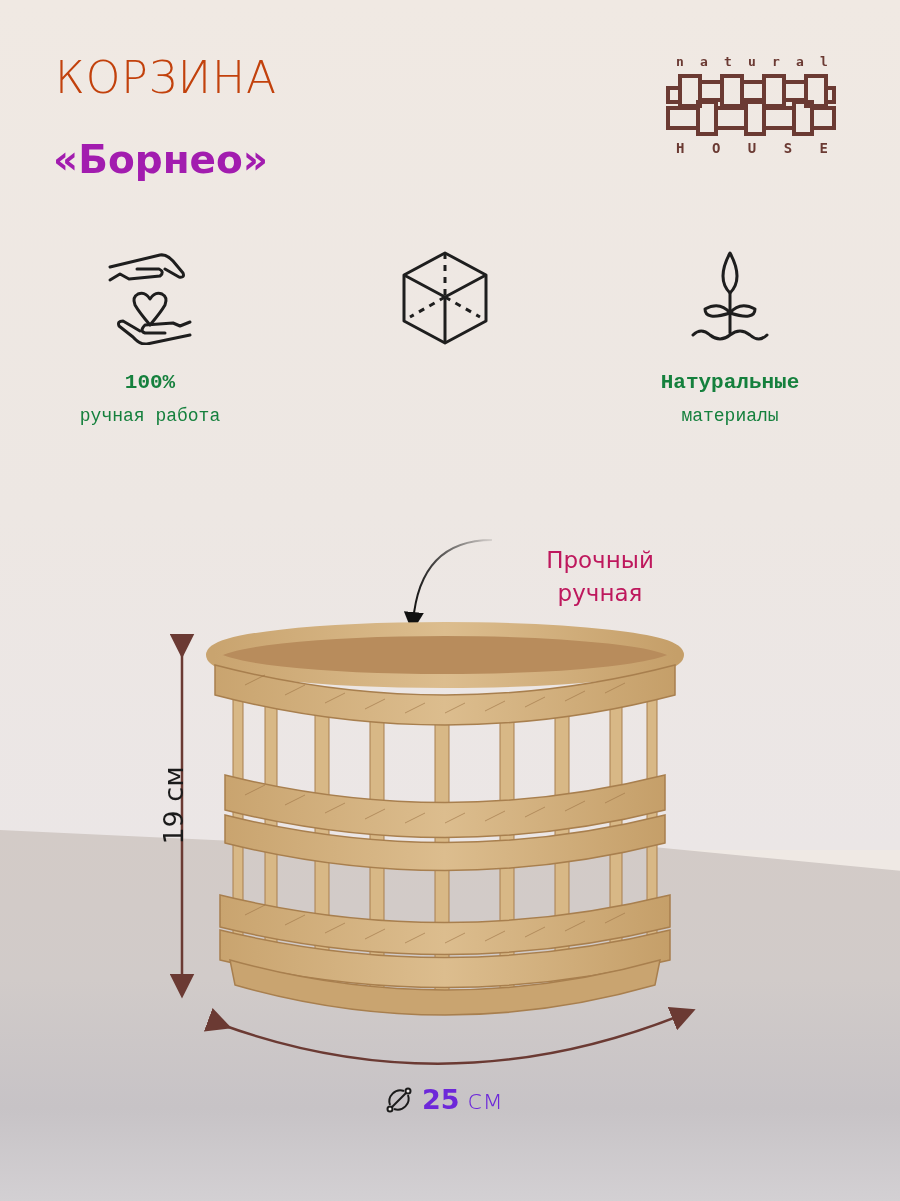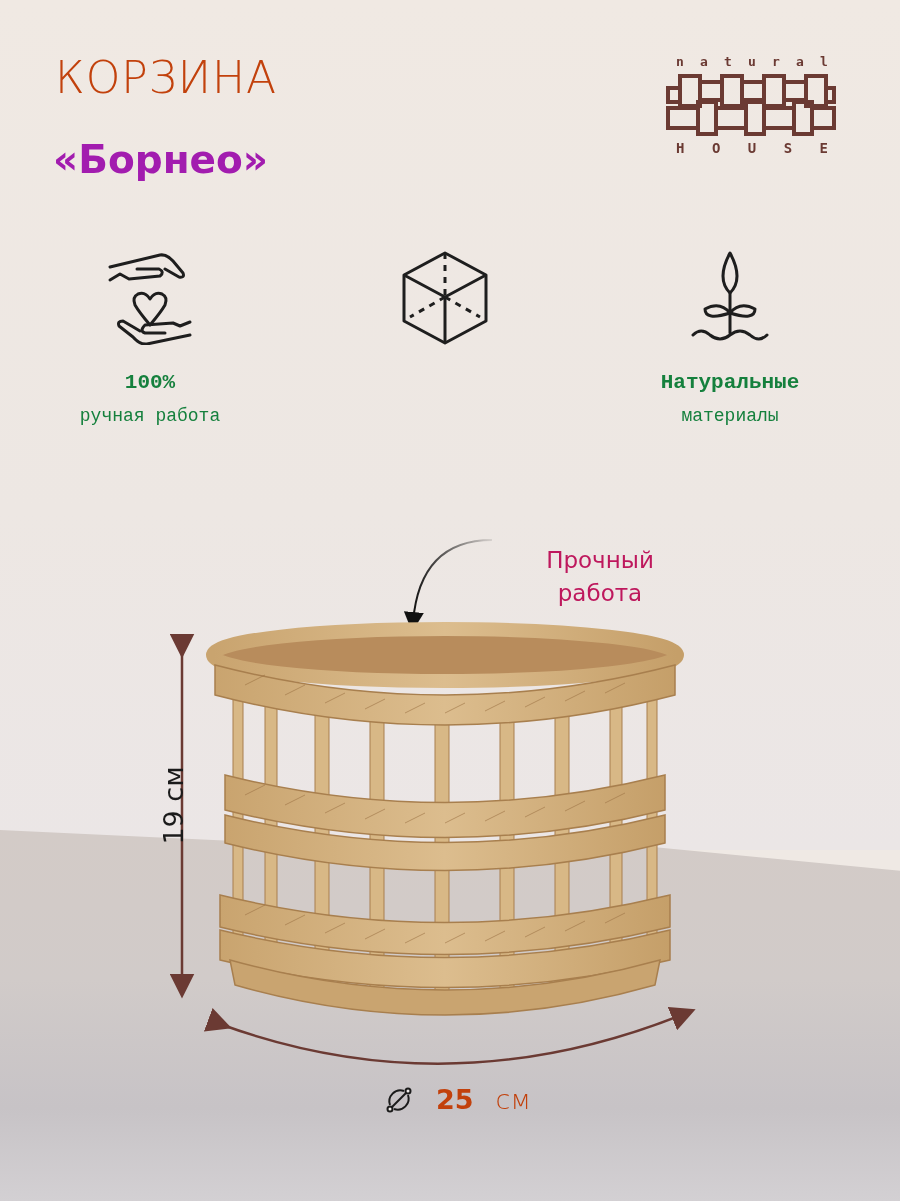--- a/index.html
+++ b/index.html
@@ -50,22 +50,22 @@
       text-align: center; font-size: 23px; line-height: 33px; color: #be185d; margin-top: 48px;
     }
     .basket { position: absolute; left: 205px; top: 615px; }
     .dim-h-label {
       position: absolute; left: 118px; top: 790px;
       transform: rotate(-90deg); transform-origin: center;
       font-size: 27px; color: #1b1b1b; width: 110px; text-align: center;
     }
     .dim-d {
       position: absolute; left: 384px; top: 1084px;
-      display: flex; align-items: center; gap: 22px;
-      font-size: 27px; color: #c2410c;
+      display: flex; align-items: center; gap: 8px;
+      font-size: 27px; color: #6d28d9;
     }
     .dim-d .num { font-weight: bold; }
     .dim-d .unit { font-weight: 300; }
     svg.abs { position: absolute; left: 0; top: 0; }
   </style>
 </head>
 <body>
 
 <div class="bg-wall"></div>
 <div class="bg-floor"></div>
@@ -148,21 +148,21 @@
       <path d="M45 48 L45 88"></path>
       <path d="M8 90 Q16 82 25 90 Q35 98 45 90 Q55 82 65 90 Q74 98 82 90"></path>
     </g>
   </svg>
   <div class="f-line1 b">Натуральные</div>
   <div class="f-line2">материалы</div>
 </div>
 
 <div class="callout">
   <div>Прочный</div>
-  <div>работа</div>
+  <div>ручная</div>
 </div>
 
 <svg class="abs" width="900" height="1201" viewBox="0 0 900 1201">
   <defs>
     <marker id="ah-brown" markerWidth="10" markerHeight="10" refX="5" refY="5" orient="auto">
       <path d="M0 0 L10 5 L0 10 Z" fill="#6b3a33"></path>
     </marker>
     <marker id="ah-black" markerWidth="10" markerHeight="10" refX="5" refY="5" orient="auto">
       <path d="M0 0 L10 5 L0 10 Z" fill="#111"></path>
     </marker>

